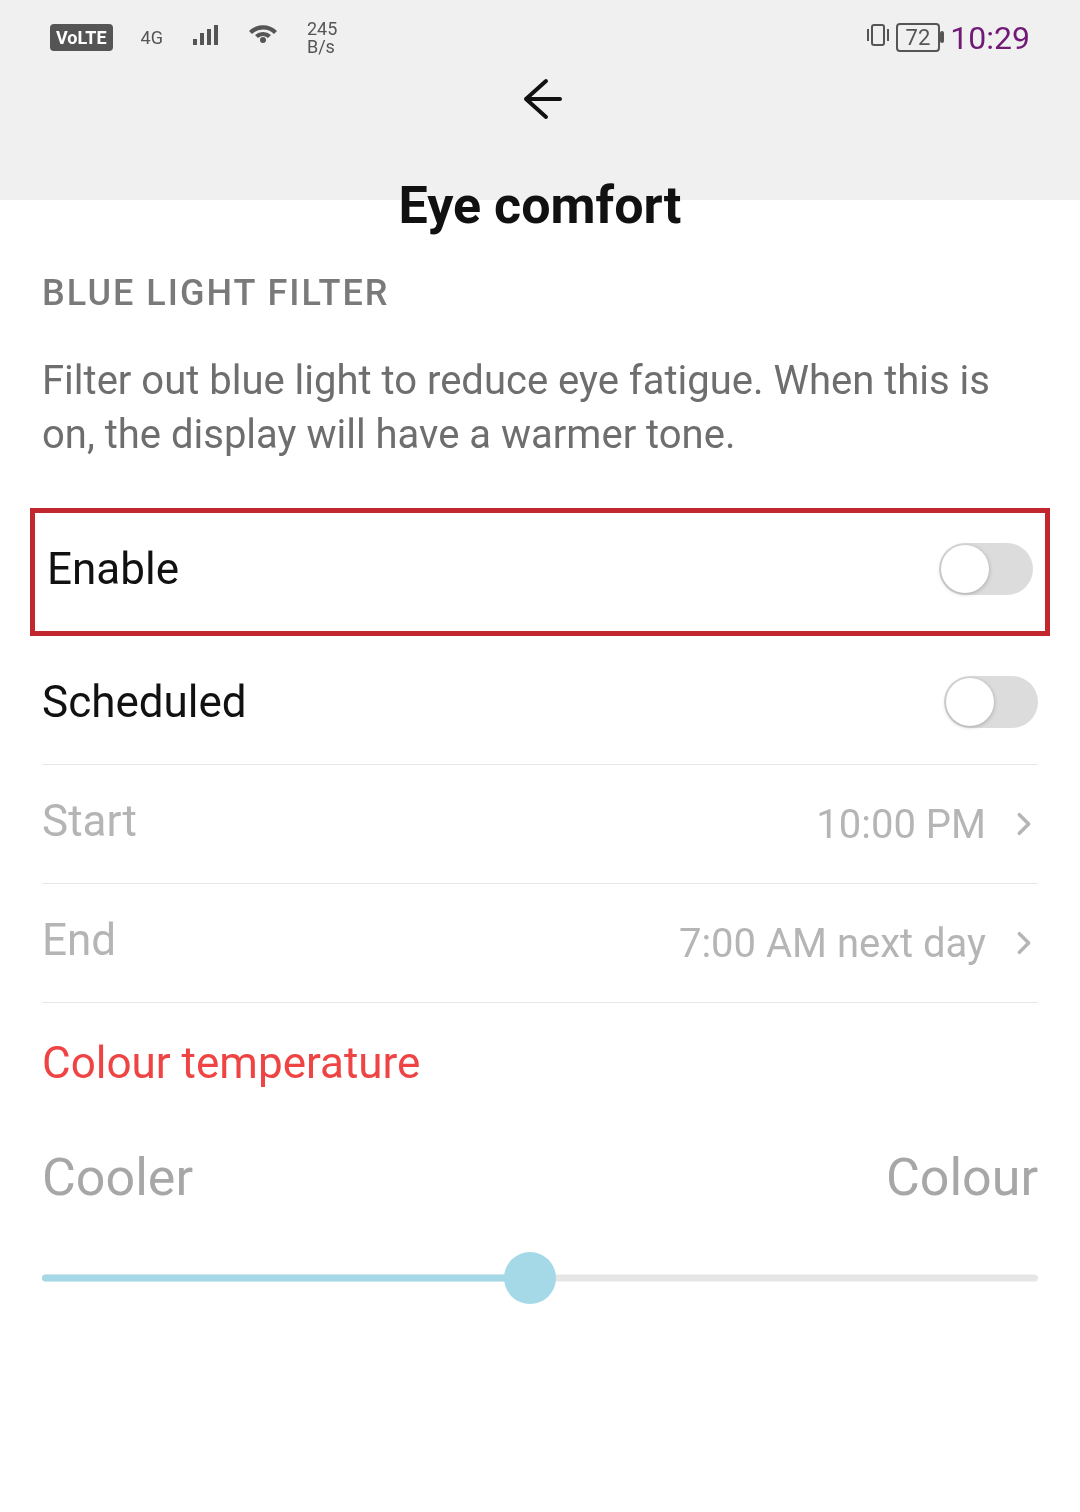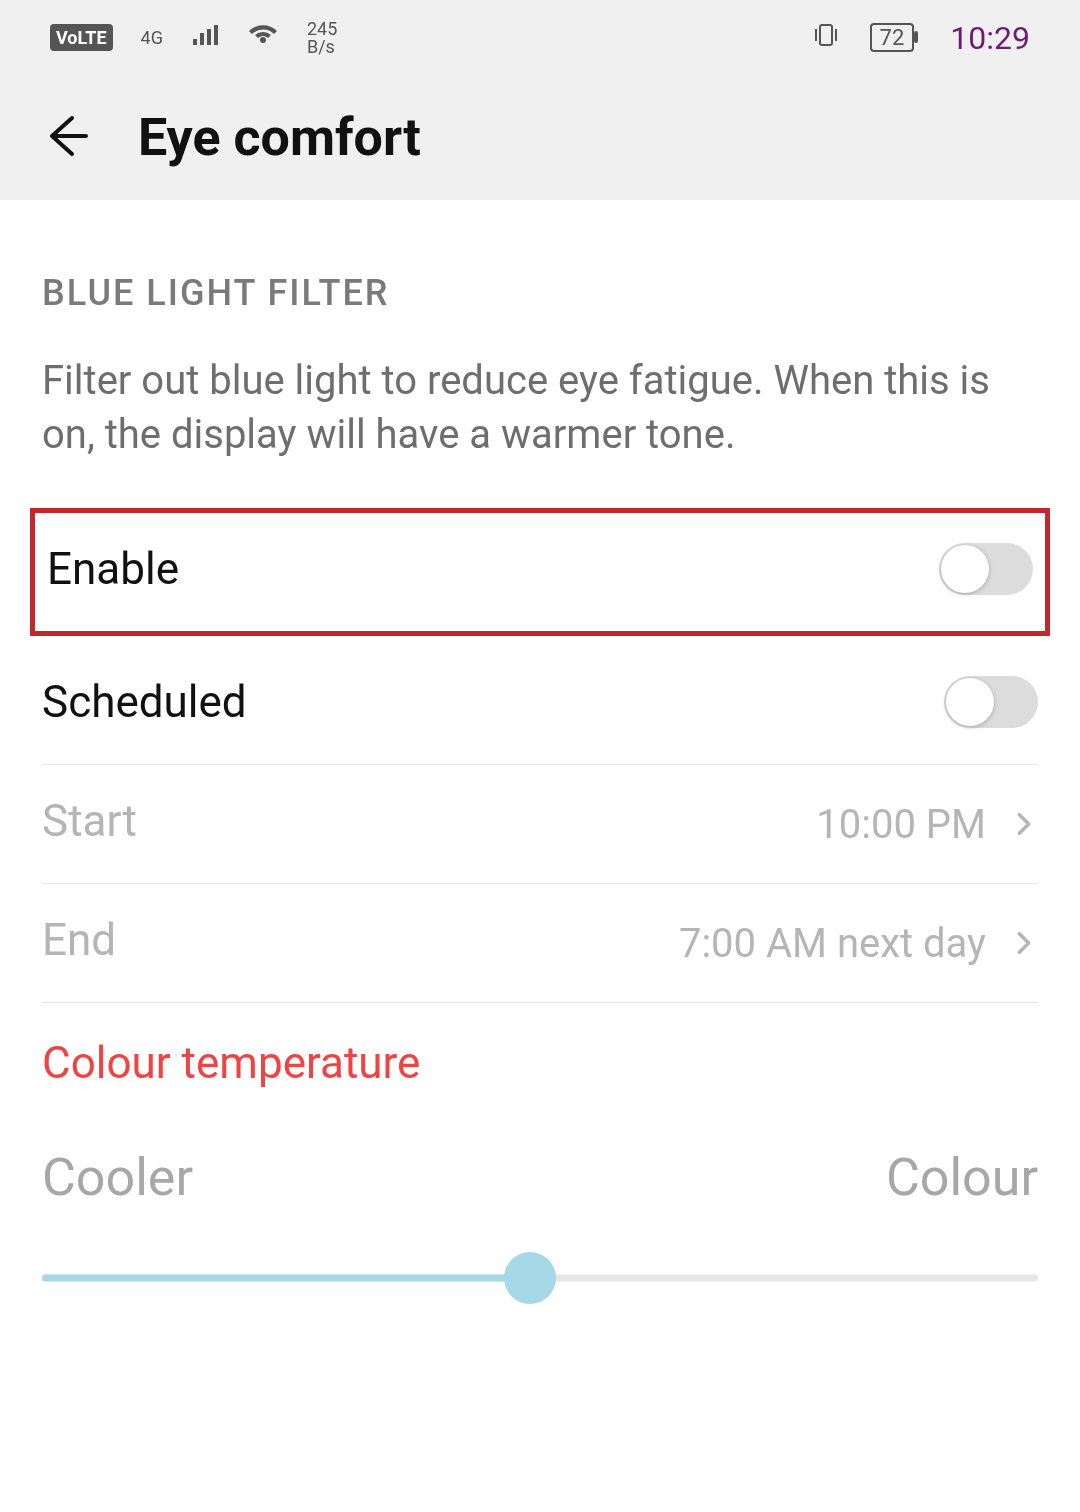--- a/index.html
+++ b/index.html
@@ -14,21 +14,21 @@
       height: 75px;
       background: #f0f0f0;
       display: flex;
       align-items: center;
       justify-content: space-between;
       padding: 0 50px;
       color: #555;
       font-size: 26px;
     }
     .status-left { display: flex; align-items: center; gap: 28px; }
-    .status-right { display: flex; align-items: center; gap: 30px; }
+    .status-right { display: flex; align-items: center; gap: 4px; }
     .volte-badge {
       background: #555; color: #fff; font-size: 18px; font-weight: bold;
       padding: 3px 6px; border-radius: 4px;
     }
     .net-stack { display: flex; flex-direction: column; font-size: 18px; line-height: 18px; }
     .battery-box {
       display: inline-flex; align-items: center;
       border: 2px solid #555; border-radius: 4px;
       padding: 0 8px; font-size: 22px; position: relative;
     }
@@ -36,20 +36,21 @@
       content: ""; position: absolute; right: -6px; top: 6px;
       width: 4px; height: 12px; background: #555; border-radius: 2px;
     }
     .header {
       height: 125px;
       background: #f0f0f0;
       display: flex;
       align-items: center;
       padding: 0 42px;
       gap: 48px;
+      flex-direction: column;
     }
     .back-arrow svg { width: 48px; height: 48px; }
     .title { font-size: 52px; font-weight: 700; color: #111; }
     .content { background: #fff; padding: 0; }
     .section-heading {
       color: #7a7a7a; font-size: 36px; font-weight: 500;
       letter-spacing: 2px; padding: 72px 42px 30px;
     }
     .section-desc {
       color: #6e6e6e; font-size: 40px; line-height: 1.35;

